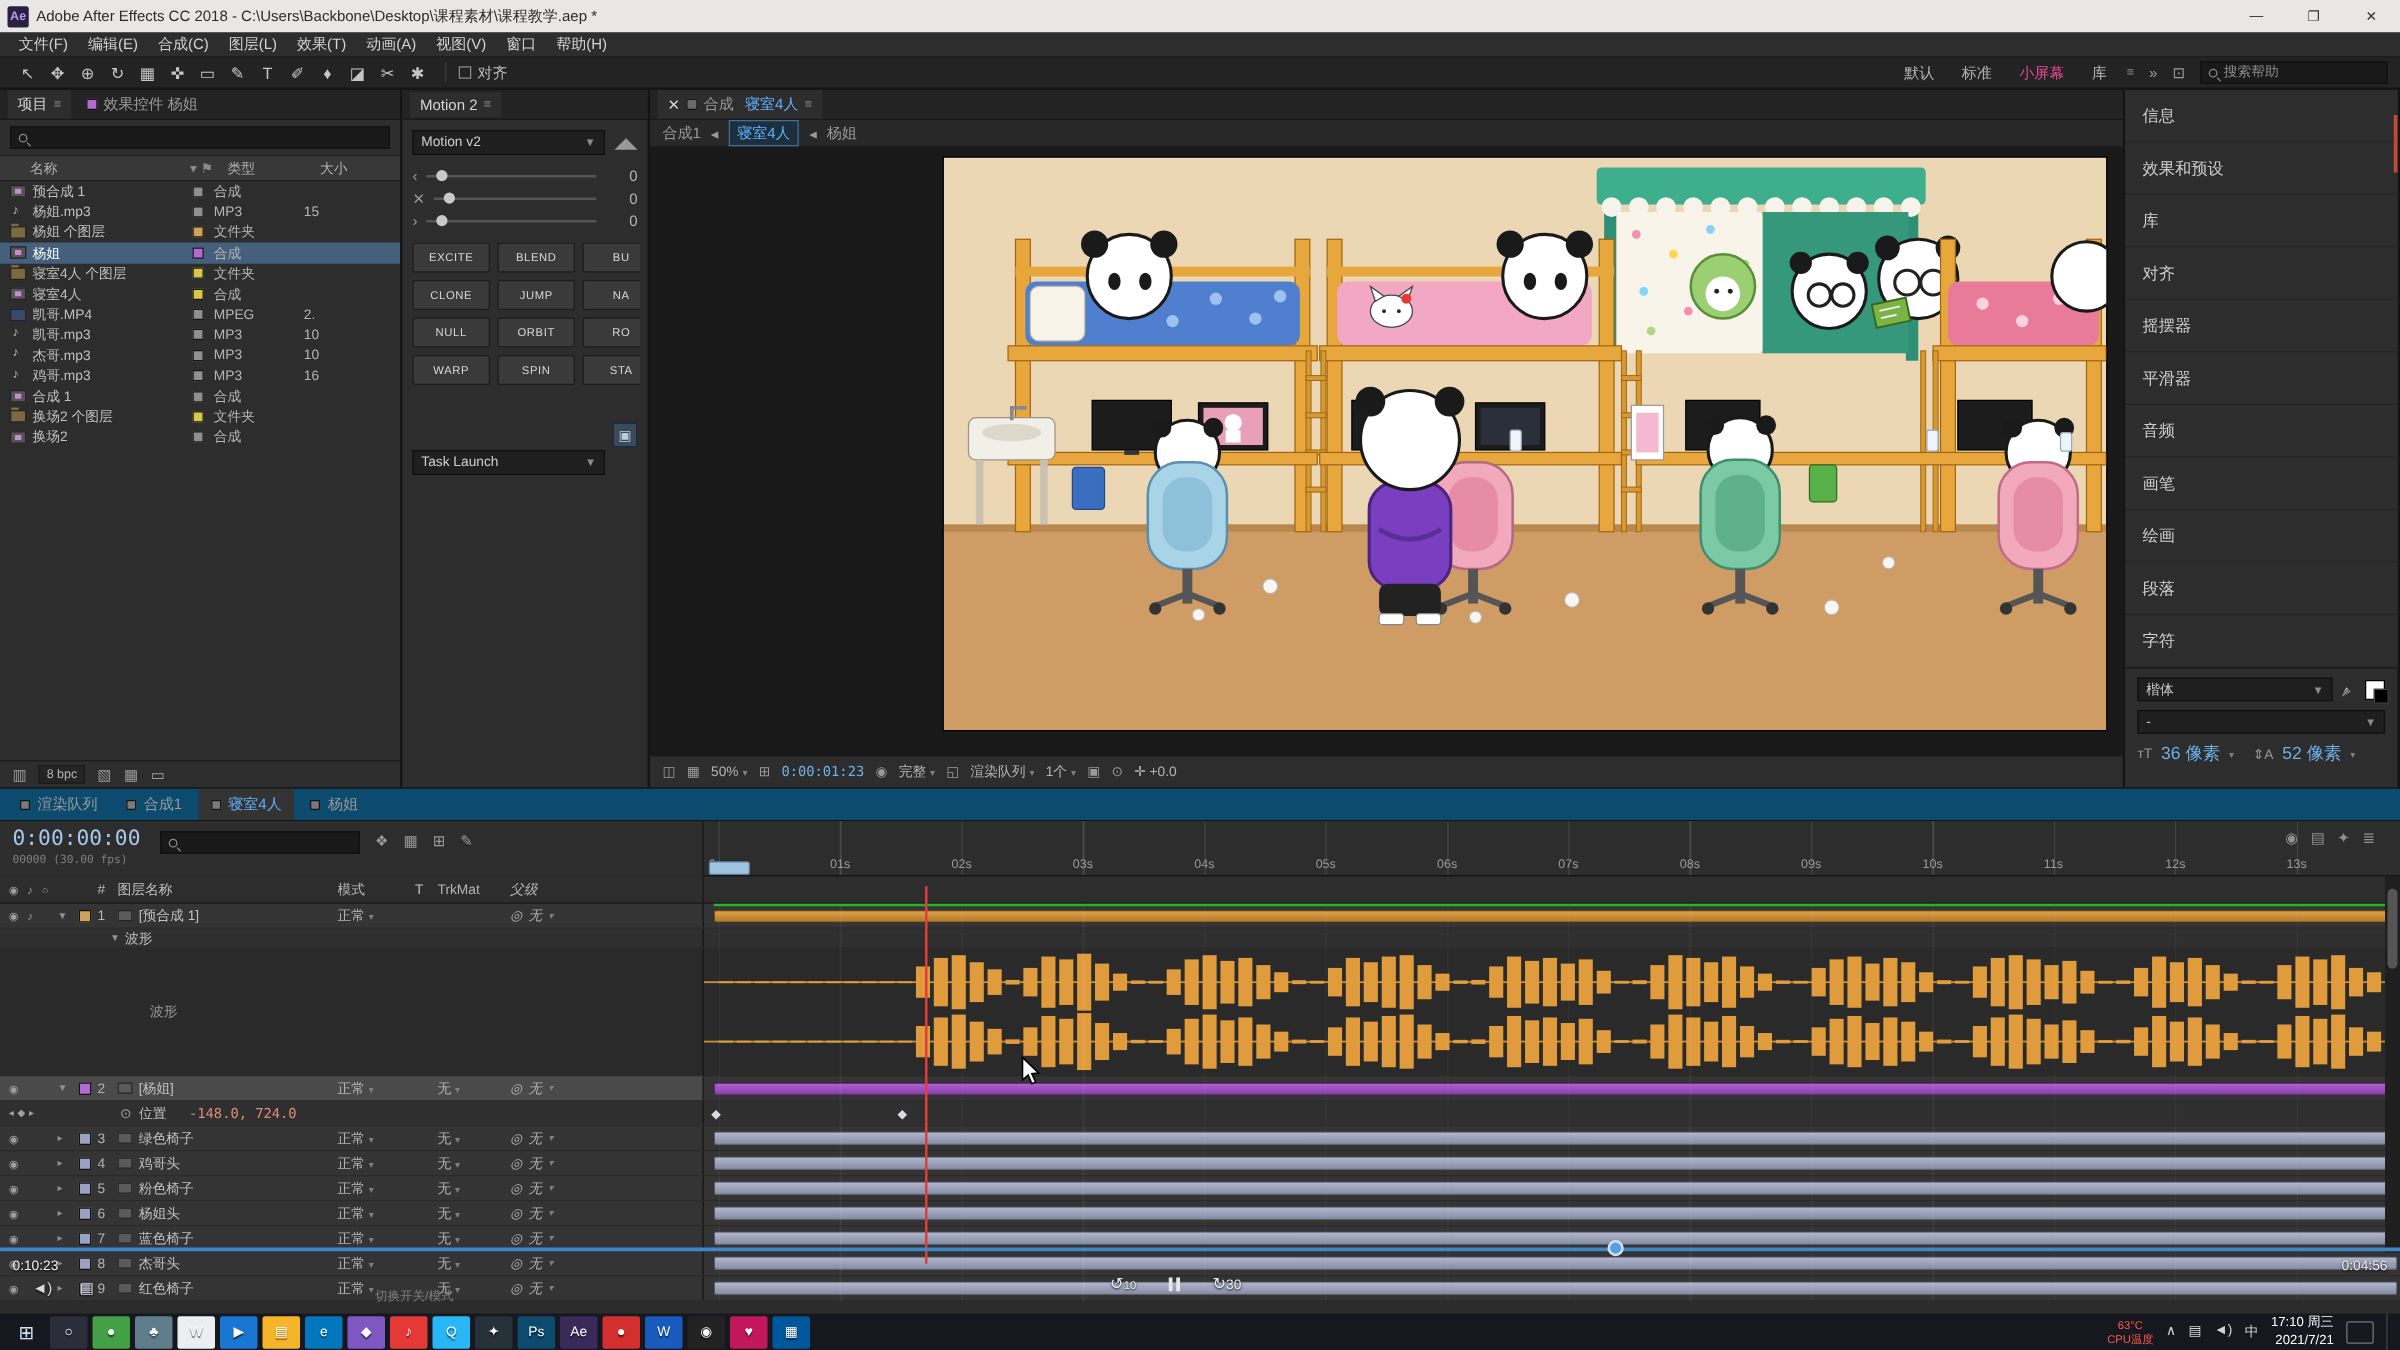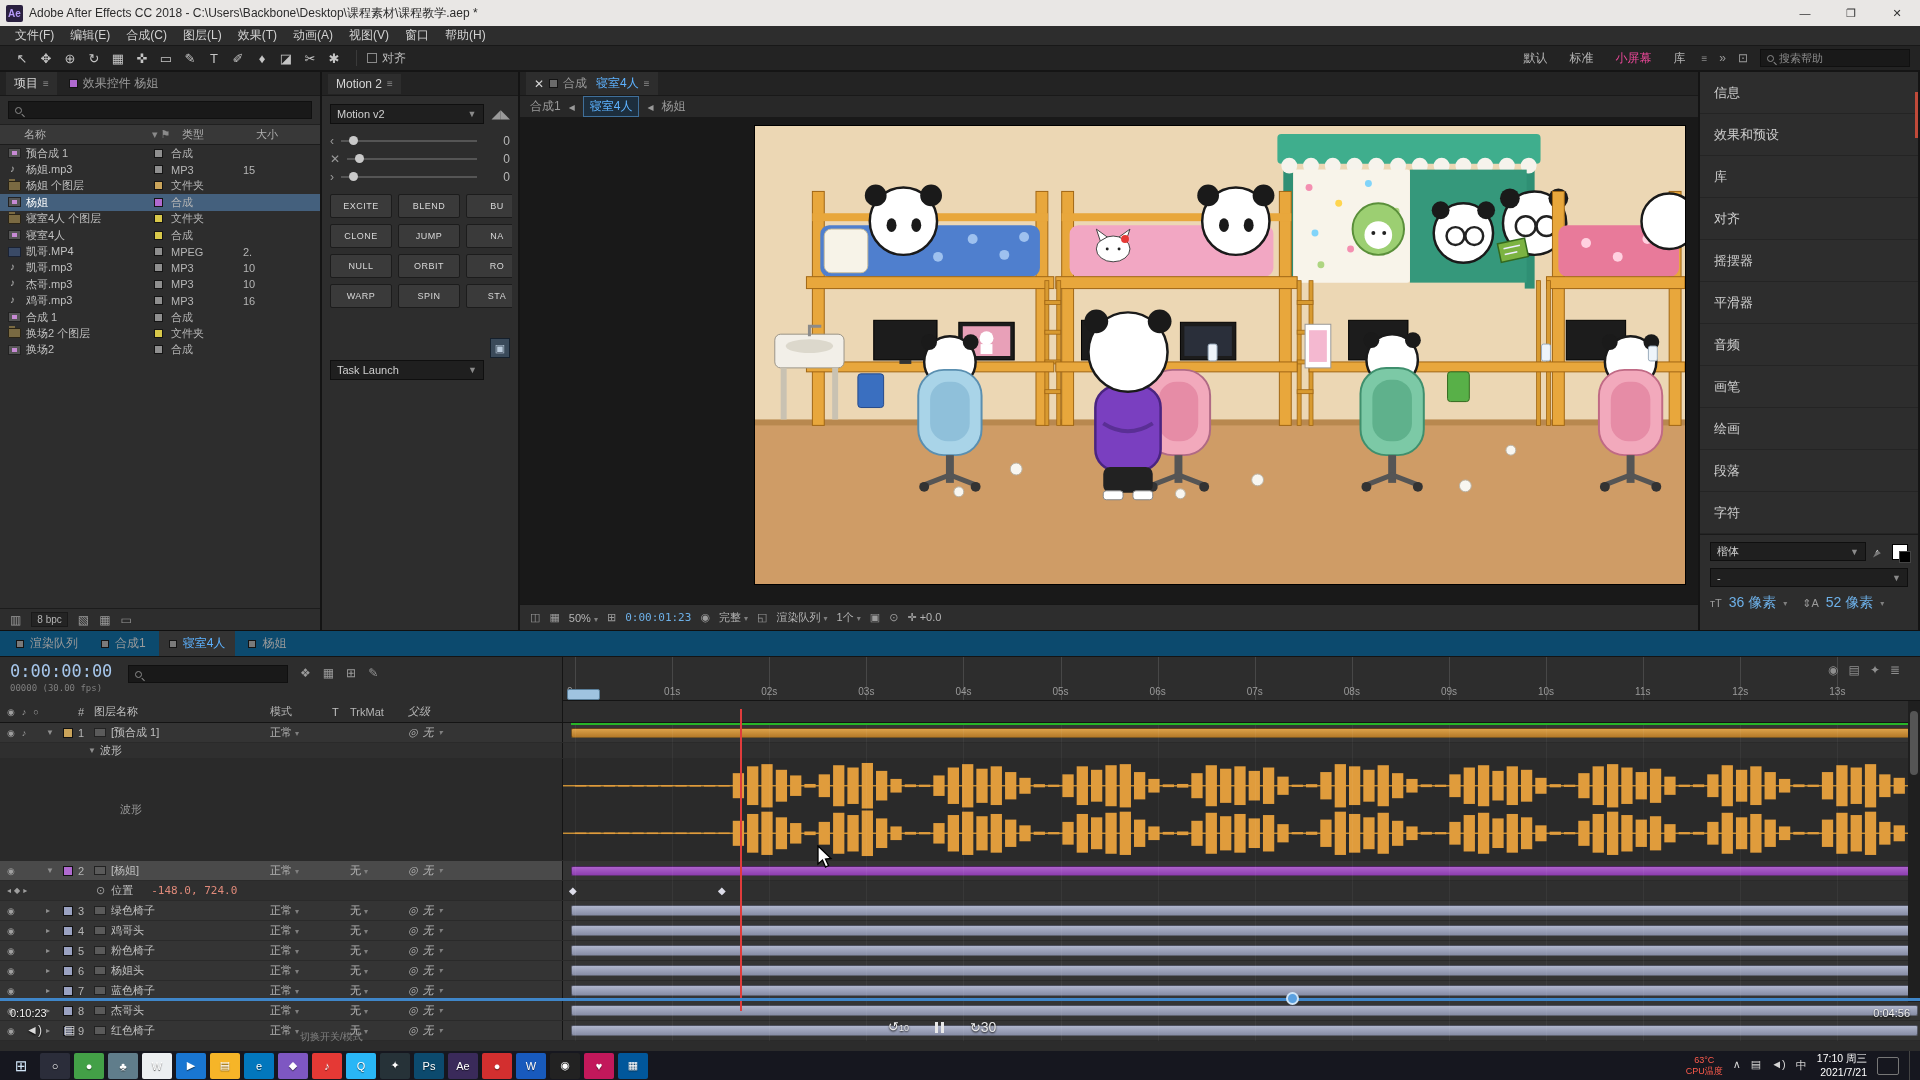--- a/index.html
+++ b/index.html
@@ -1322,21 +1322,21 @@
     <div class="seekline"></div>
     <div class="seekdot" id="seekdot" style="left: calc(67.3% - 6px);"></div>
     <span class="seeklabel" style="left:10px">0:10:23</span>
     <span class="seeklabel" style="right:10px">0:04:56</span>
     <div class="pctrls">
       <span>↺<span style="font-size:9px">10</span></span>
       <span class="pausebars">
           <i></i>
           <i></i>
         </span>
-      <span>↻<span style="font-size:14px">30</span></span>
+      <span>↻<span style="font-size:11px">30</span></span>
     </div>
     <div class="volicons">
       <span>◄)</span>
       <span>▤</span>
     </div>
   </div>
 
   <div class="taskbar">
     <span class="tb-start">⊞</span>
     <span style="display:flex">

